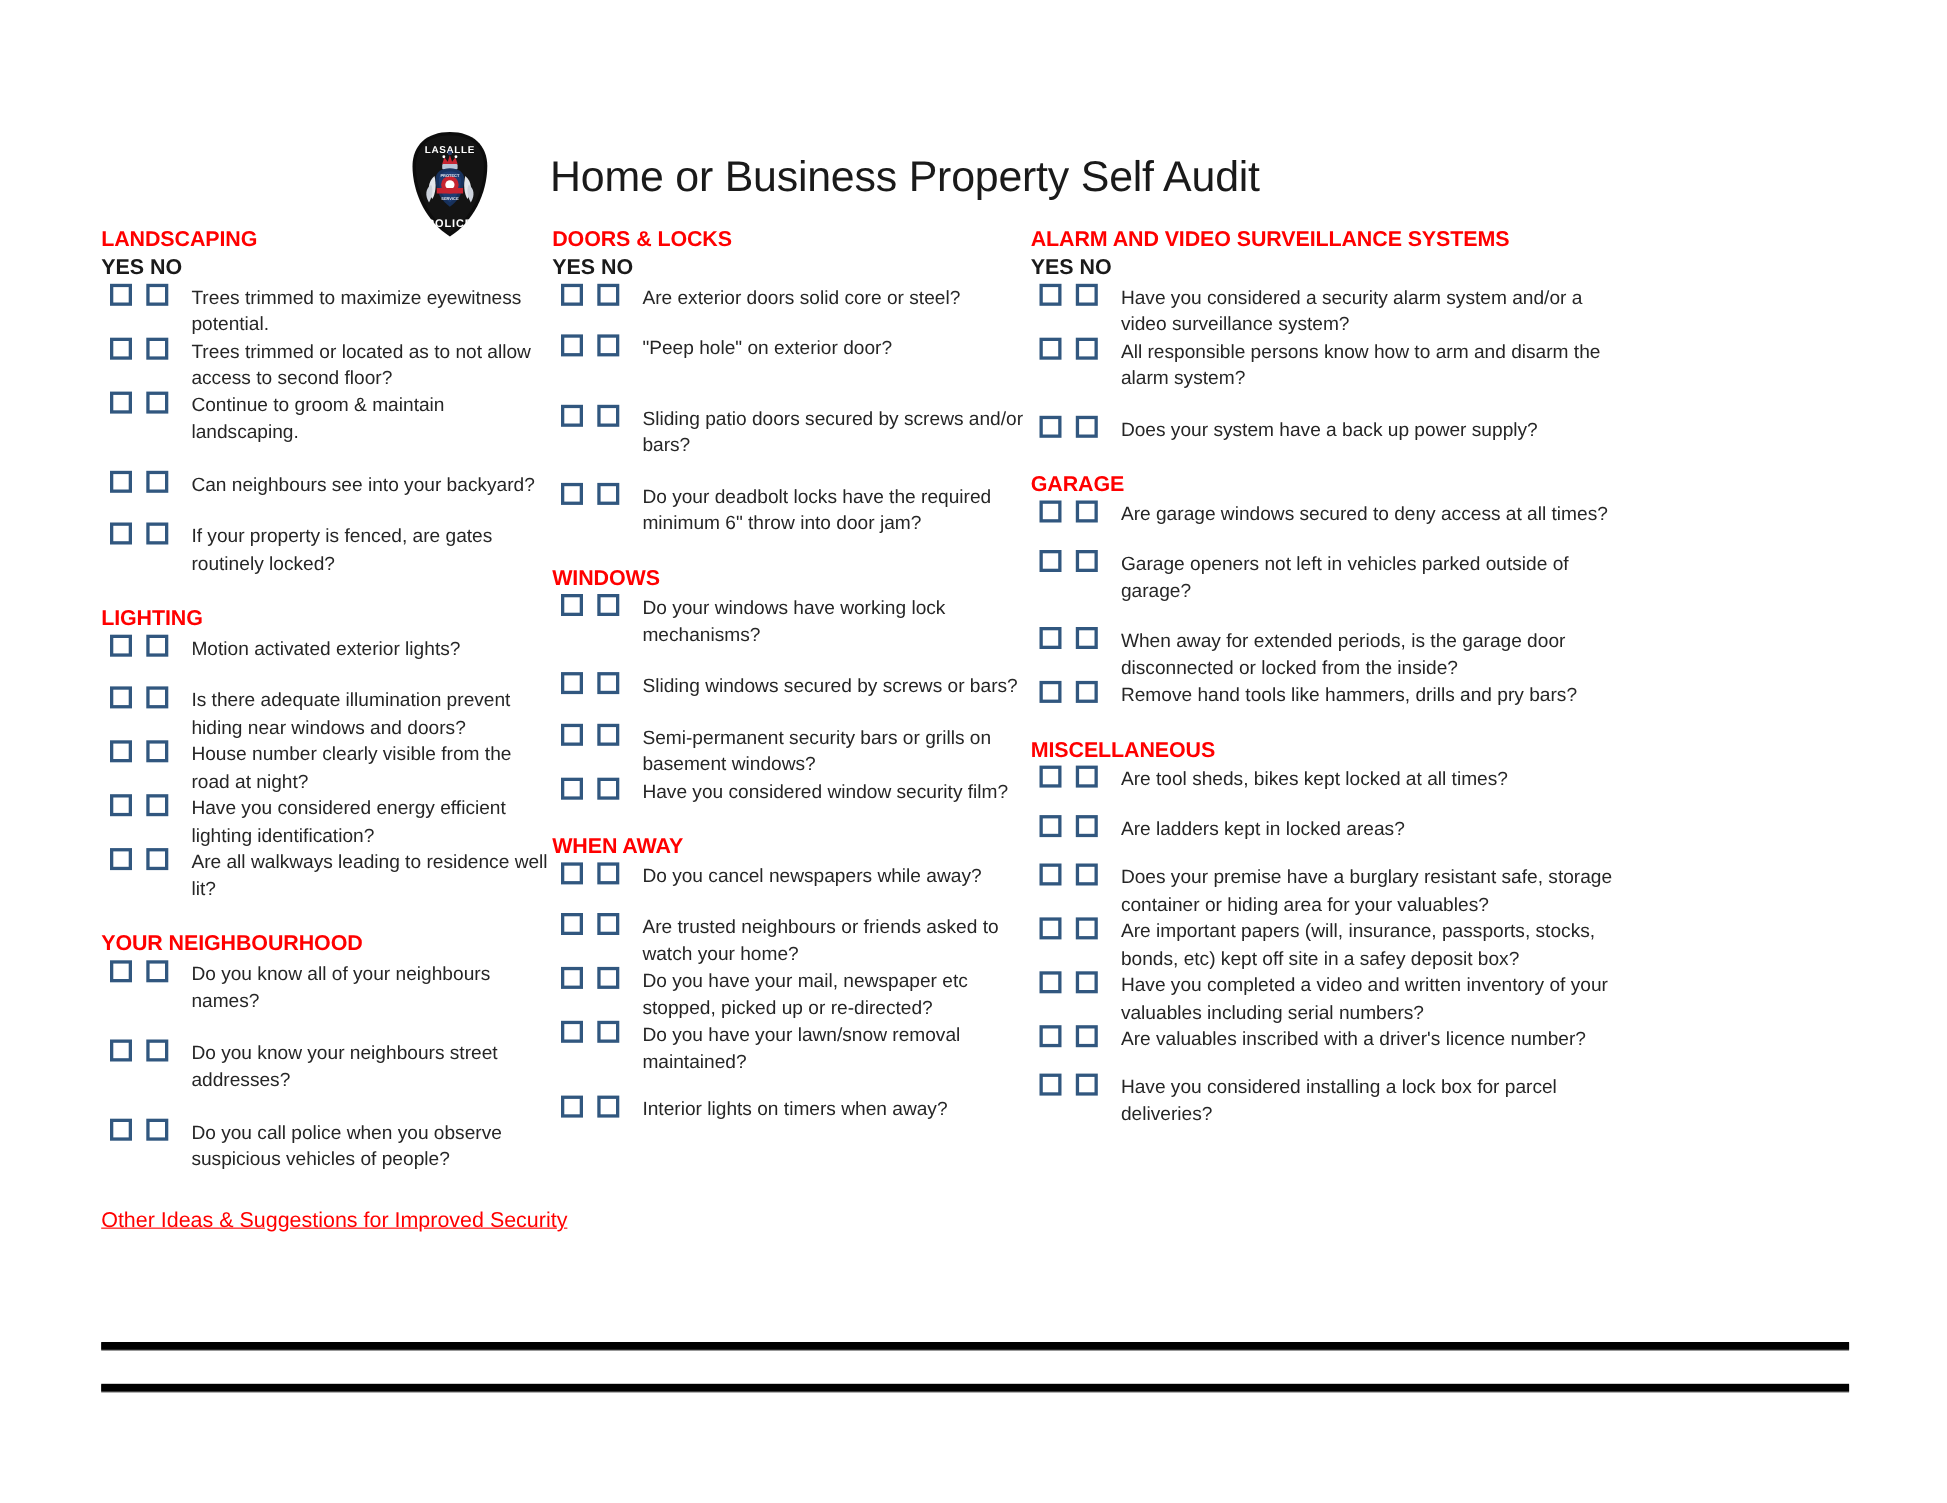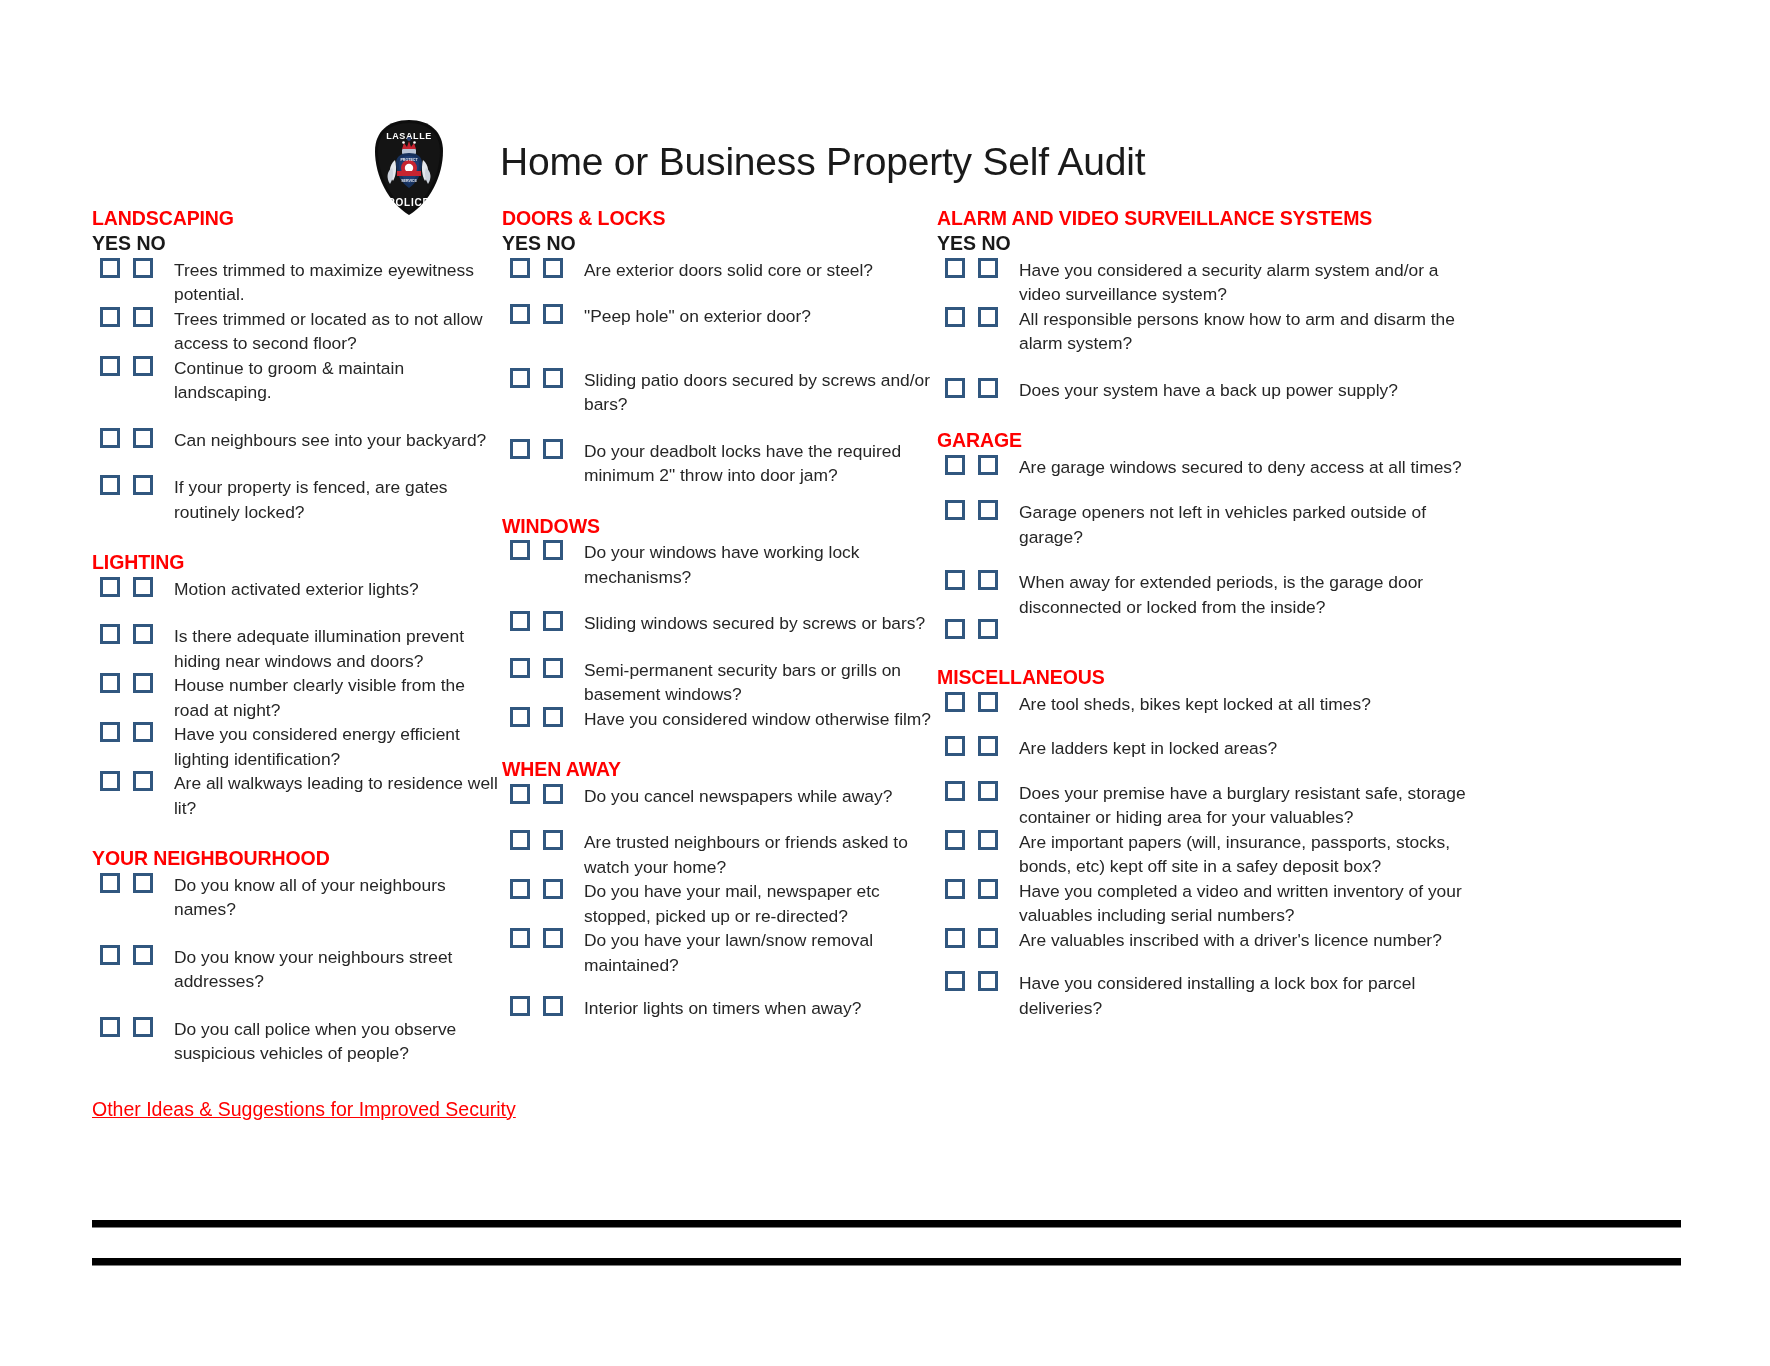--- a/index.html
+++ b/index.html
@@ -247,42 +247,42 @@
         <div class="qtext">"Peep hole" on exterior door?</div>
       </div>
       <div class="qrow" style="margin-top: 0px; margin-bottom: 22px;">
         <div class="cbx cb-yes"></div>
         <div class="cbx cb-no"></div>
         <div class="qtext">Sliding patio doors secured by screws and/or bars?</div>
       </div>
       <div class="qrow" style="margin-top: 0px; margin-bottom: 0px;">
         <div class="cbx cb-yes"></div>
         <div class="cbx cb-no"></div>
-        <div class="qtext">Do your deadbolt locks have the required minimum 2" throw into door jam?</div>
+        <div class="qtext">Do your deadbolt locks have the required minimum 6" throw into door jam?</div>
       </div>
       <div class="section-head" style="margin-top: 28px;">WINDOWS</div>
       <div class="qrow" style="margin-top: 4px; margin-bottom: 22px;">
         <div class="cbx cb-yes"></div>
         <div class="cbx cb-no"></div>
         <div class="qtext">Do your windows have working lock mechanisms?</div>
       </div>
       <div class="qrow" style="margin-top: 0px; margin-bottom: 22px;">
         <div class="cbx cb-yes"></div>
         <div class="cbx cb-no"></div>
         <div class="qtext">Sliding windows secured by screws or bars?</div>
       </div>
       <div class="qrow" style="margin-top: 0px; margin-bottom: 0px;">
         <div class="cbx cb-yes"></div>
         <div class="cbx cb-no"></div>
         <div class="qtext">Semi-permanent security bars or grills on basement windows?</div>
       </div>
       <div class="qrow" style="margin-top: 0px; margin-bottom: 0px;">
         <div class="cbx cb-yes"></div>
         <div class="cbx cb-no"></div>
-        <div class="qtext">Have you considered window otherwise film?</div>
+        <div class="qtext">Have you considered window security film?</div>
       </div>
       <div class="section-head" style="margin-top: 28px;">WHEN AWAY</div>
       <div class="qrow" style="margin-top: 4px; margin-bottom: 22px;">
         <div class="cbx cb-yes"></div>
         <div class="cbx cb-no"></div>
         <div class="qtext">Do you cancel newspapers while away?</div>
       </div>
       <div class="qrow" style="margin-top: 0px; margin-bottom: 0px;">
         <div class="cbx cb-yes"></div>
         <div class="cbx cb-no"></div>
@@ -334,20 +334,21 @@
         <div class="qtext">Garage openers not left in vehicles parked outside of garage?</div>
       </div>
       <div class="qrow" style="margin-top: 0px; margin-bottom: 0px;">
         <div class="cbx cb-yes"></div>
         <div class="cbx cb-no"></div>
         <div class="qtext">When away for extended periods, is the garage door disconnected or locked from the inside?</div>
       </div>
       <div class="qrow" style="margin-top: 0px; margin-bottom: 0px;">
         <div class="cbx cb-yes"></div>
         <div class="cbx cb-no"></div>
+        <div class="qtext">Remove hand tools like hammers, drills and pry bars?</div>
       </div>
       <div class="section-head" style="margin-top: 28px;">MISCELLANEOUS</div>
       <div class="qrow" style="margin-top: 4px; margin-bottom: 20px;">
         <div class="cbx cb-yes"></div>
         <div class="cbx cb-no"></div>
         <div class="qtext">Are tool sheds, bikes kept locked at all times?</div>
       </div>
       <div class="qrow" style="margin-top: 0px; margin-bottom: 20px;">
         <div class="cbx cb-yes"></div>
         <div class="cbx cb-no"></div>

